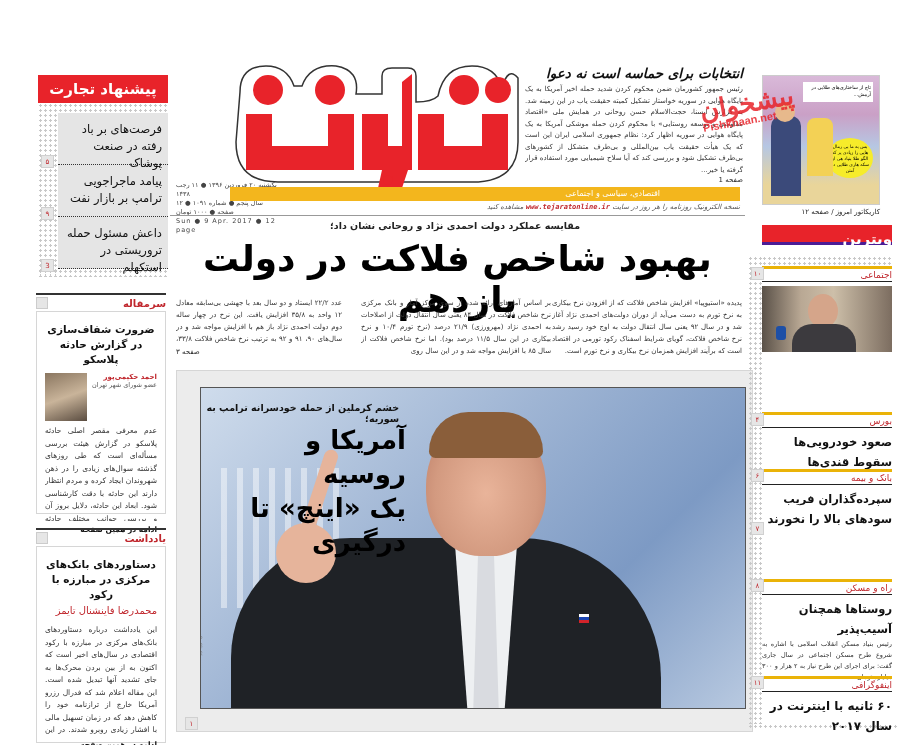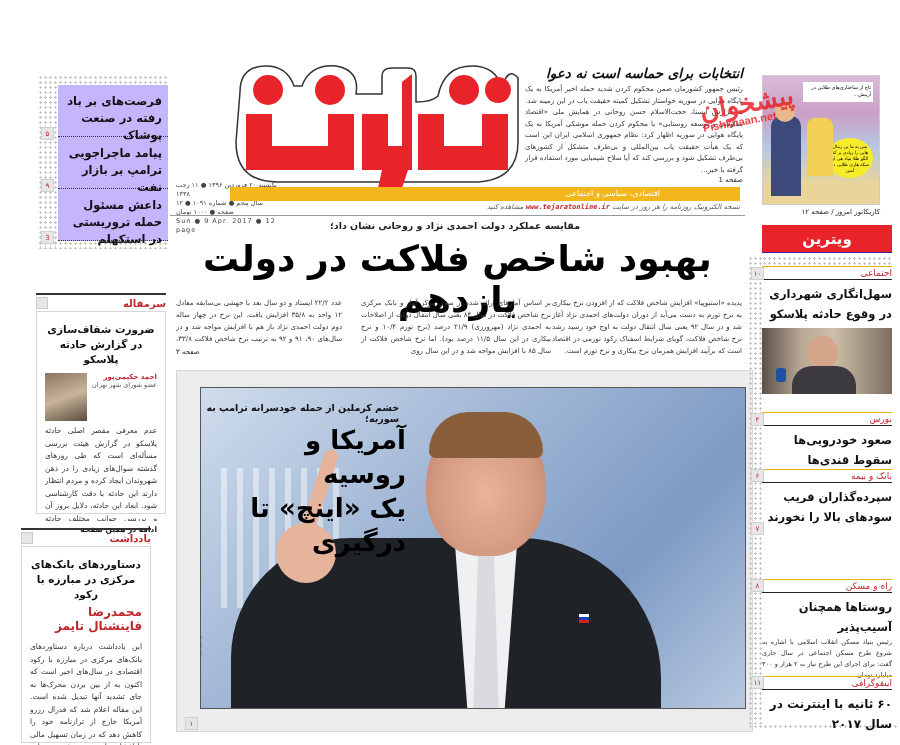--- a/index.html
+++ b/index.html
@@ -2,21 +2,21 @@
 <html><head>
 <meta charset="utf-8">
 <style>
   * { box-sizing: border-box; margin: 0; padding: 0; }
   body { width: 900px; height: 745px; background: #ffffff; font-family: "DejaVu Sans", sans-serif; position: relative; overflow: hidden; direction: rtl; }
   .abs { position: absolute; }
   .dots { background-image: radial-gradient(#c8c8c8 1px, transparent 1.2px); background-size: 5px 5px; }
   
   .left-col { left: 38px; top: 75px; width: 130px; }
   .red-header { background: #e8232a; color: #fff; font-weight: bold; text-align: center; font-size: 15px; height: 28px; line-height: 28px; }
-  .prop-item { background: #c4b5fd; color: #111; font-weight: bold; font-size: 11.5px; line-height: 17px; padding: 8px 6px 6px 6px; text-align: right; border-bottom: 1px dotted #333; height: 52px; }
+  .prop-item { background: #e5e5e5; color: #111; font-weight: normal; font-size: 11.5px; line-height: 17px; padding: 8px 6px 6px 6px; text-align: right; border-bottom: 1px dotted #333; height: 52px; }
   .numbox { position: absolute; width: 13px; height: 13px; background: #e6e6e6; border: 1px solid #d0d0d0; font-size: 7px; color: #c0272d; text-align: center; line-height: 12px; direction: ltr; }
   .box-panel { border: 1px solid #d6d6d6; background: #fff; padding: 4px 8px; }
   .sec-label { color: #c0272d; font-size: 10px; font-weight: bold; text-align: right; }
   .panel-title { font-weight: bold; font-size: 10.5px; text-align: center; line-height: 15px; color: #111; }
   .small-text { font-size: 7.5px; line-height: 12.5px; color: #333; text-align: justify; }
   .more { font-size: 7.5px; font-weight: bold; color: #111; margin-top: 4px; }
   
   .logo { left: 232px; top: 62px; width: 290px; height: 128px; }
   .band { left: 230px; top: 187px; width: 510px; height: 14px; background: #f3b61d; color: #fff; font-size: 8px; line-height: 14px; padding-right: 80px; }
   .url-line { left: 230px; top: 203px; width: 510px; font-size: 7px; color: #555; font-style: italic; }
@@ -30,30 +30,31 @@
   .kicker { left: 170px; top: 220px; width: 570px; text-align: center; font-size: 9.5px; font-weight: bold; color: #222; }
   .headline { left: 170px; top: 238px; width: 575px; text-align: center; font-size: 36px; font-weight: bold; color: #000; letter-spacing: -1px; }
   .body-col { font-size: 7px; line-height: 12px; color: #333; text-align: justify; }
   
   .photo-frame { left: 176px; top: 370px; width: 577px; height: 362px; background: #ececec; border: 1px solid #d6d6d6; }
   .photo { left: 200px; top: 387px; width: 546px; height: 322px; background: linear-gradient(135deg, #cfdcec 0%, #9fb5d4 40%, #7d9ac4 70%, #b8c9e0 100%); overflow: hidden; border: 1px solid #555; }
   .photo-kicker { font-size: 9.5px; font-weight: bold; color: #111; text-align: right; }
   .photo-title { font-size: 26px; font-weight: bold; color: #000; text-align: right; line-height: 34px; }
   
   .right-col { left: 762px; top: 75px; width: 130px; }
-  .vit-header { background: #e8232a; color: #fff; text-align: center; font-size: 15px; font-weight: bold; height: 28px; line-height: 28px; border-bottom: 1px solid #4c1d95; }
+  .vit-header { background: #e8232a; color: #fff; font-size: 15px; font-weight: bold; height: 20px; line-height: 28px; border-bottom: 3px solid #4c1d95; }
   .v-item { position: absolute; left: 0; width: 130px; }
-  .v-label { color: #c0272d; font-size: 9px; text-align: right; border-bottom: 1px solid #222; padding-bottom: 1px; border-top: 1px solid #eab308; padding-top: 1px; }
+  .v-label { color: #c0272d; font-size: 9px; text-align: right; border-bottom: 1px solid #222; padding-bottom: 1px; border-top: 3px solid #eab308; padding-top: 1px; }
   .v-title { font-weight: bold; font-size: 11.5px; line-height: 20px; color: #111; text-align: right; margin-top: 4px; }
   .watermark { left: 700px; top: 88px; color: #e8232a; opacity: 0.85; font-weight: bold; transform: rotate(-10deg); }
 </style>
 </head>
 <body>
 
 <div class="abs left-col">
+  <div class="red-header">پیشنهاد تجارت</div>
   <div class="dots" style="height:10px;"></div>
   <div style="position:relative;">
     <div class="dots" style="position:absolute; left:0; top:0; width:20px; height:162px;"></div>
     <div style="margin-left:20px;">
       <div class="prop-item">فرصت‌های بر باد رفته در صنعت پوشاک</div>
       <div class="prop-item">پیامد ماجراجویی ترامپ بر بازار نفت</div>
       <div class="prop-item">داعش مسئول حمله تروریستی در استکهلم</div>
     </div>
     <div class="numbox" style="left:3px; top:42px;">۵</div>
     <div class="numbox" style="left:3px; top:94px;">۹</div>
@@ -74,28 +75,28 @@
         <div style="font-size:7px; color:#c0272d; font-weight:bold; text-align:right;">احمد حکیمی‌پور</div>
         <div style="font-size:6.5px; color:#555; text-align:right;">عضو شورای شهر تهران</div>
       </div>
       <div style="width:42px; height:48px; background:linear-gradient(160deg,#8a7660,#c9b49a 50%,#5a4c40);"></div>
     </div>
     <div class="small-text" style="margin-top:4px; height:96px; overflow:hidden;">عدم معرفی مقصر اصلی حادثه پلاسکو در گزارش هیئت بررسی مسأله‌ای است که طی روزهای گذشته سوال‌های زیادی را در ذهن شهروندان ایجاد کرده و مردم انتظار دارند این حادثه با دقت کارشناسی شود. ابعاد این حادثه، دلایل بروز آن و بررسی جوانب مختلف حادثه همچنان در کمیته‌های شورای شهر ادامه دارد</div>
     <div class="more">ادامه در همین صفحه</div>
   </div>
 </div>
 
-<div class="abs" style="left:21px; top:528px; width:130px; border-top:2px solid #333;">
+<div class="abs" style="left:36px; top:528px; width:130px; border-top:2px solid #333;">
   <div style="display:flex; justify-content:space-between; align-items:center; padding:2px 0;">
     <span class="sec-label">یادداشت</span>
     <span style="width:12px;height:12px;background:#e6e6e6;border:1px solid #ccc;"></span>
   </div>
   <div class="box-panel" style="height:197px;">
     <div class="panel-title" style="margin-top:6px;">دستاوردهای بانک‌های مرکزی در مبارزه با رکود</div>
-    <div style="font-size:12px; color:#c0272d; text-align:right; margin-top:3px;font-weight:bold;">محمدرضا فاینشنال تایمز</div>
+    <div style="font-size:10px; color:#c0272d; text-align:right; margin-top:3px;">محمدرضا فاینشنال تایمز</div>
     <div class="small-text" style="margin-top:8px; height:112px; overflow:hidden;">این یادداشت درباره دستاوردهای بانک‌های مرکزی در مبارزه با رکود اقتصادی در سال‌های اخیر است که اکنون به از بین بردن محرک‌ها به جای تشدید آنها تبدیل شده است. این مقاله اعلام شد که فدرال رزرو آمریکا خارج از ترازنامه خود را کاهش دهد که در زمان تسهیل مالی با افشار زیادی روبرو شدند. در این میان مارپو در آتی...</div>
     <div class="more">ادامه در همین صفحه</div>
   </div>
 </div>
 
 <svg class="abs logo" viewBox="0 0 290 128">
 
   <path d="M8,30 Q8,4 34,4 Q55,4 62,24 L70,24 Q78,2 104,4 Q128,8 124,32 L150,32 L150,14 Q150,6 160,6 L176,6 Q184,6 184,14 L184,40 Q200,40 206,34 Q212,4 240,4 Q264,4 270,26 Q276,4 286,16 L286,80 Q286,120 240,120 L46,120 Q4,120 4,80 Z" fill="#fff" stroke="#333" stroke-width="1.5"></path>
 
   <circle cx="36" cy="28" r="15" fill="#e8232a"></circle>
@@ -194,21 +195,20 @@
   <div class="vit-header">ویترین</div>
 </div>
 <div class="abs dots" style="left:748px; top:256px; width:14px; height:468px;"></div>
 <div class="abs dots" style="left:748px; top:724px; width:150px; height:6px;"></div>
 <div class="abs dots" style="left:762px; top:256px; width:130px; height:10px;"></div>
 
 <div class="abs" style="left:762px; top:266px; width:130px; height:460px;">
 
   <div class="v-item" style="top:0;">
     <div class="v-label">اجتماعی</div>
-    <div class="v-title">سهل‌انگاری شهرداری در وقوع حادثه پلاسکو</div>
     <div style="margin-top:4px; height:66px; background:linear-gradient(90deg,#5a5148 0%,#b9a894 30%,#cdbfa9 55%,#7c6d60 100%); position:relative;">
       <div style="position:absolute; left:46px; top:8px; width:30px; height:34px; background:#d5a58a; border-radius:50%;"></div>
       <div style="position:absolute; left:30px; top:38px; width:64px; height:28px; background:#3c3a3e; border-radius:20px 20px 0 0;"></div>
       <div style="position:absolute; left:14px; top:40px; width:10px; height:14px; background:#1d4fa6; border-radius:3px;"></div>
     </div>
   </div>
 
   <div class="v-item" style="top:146px;">
     <div class="v-label">بورس</div>
     <div class="v-title">صعود خودرویی‌ها سقوط قندی‌ها</div>

